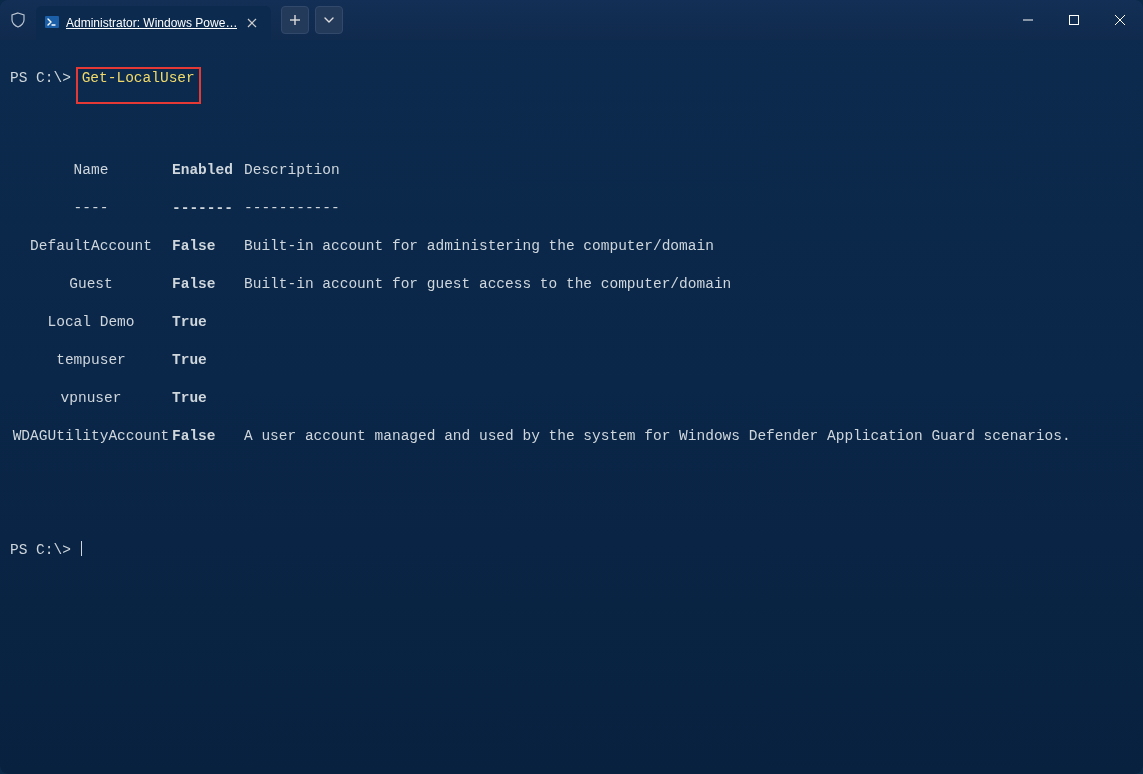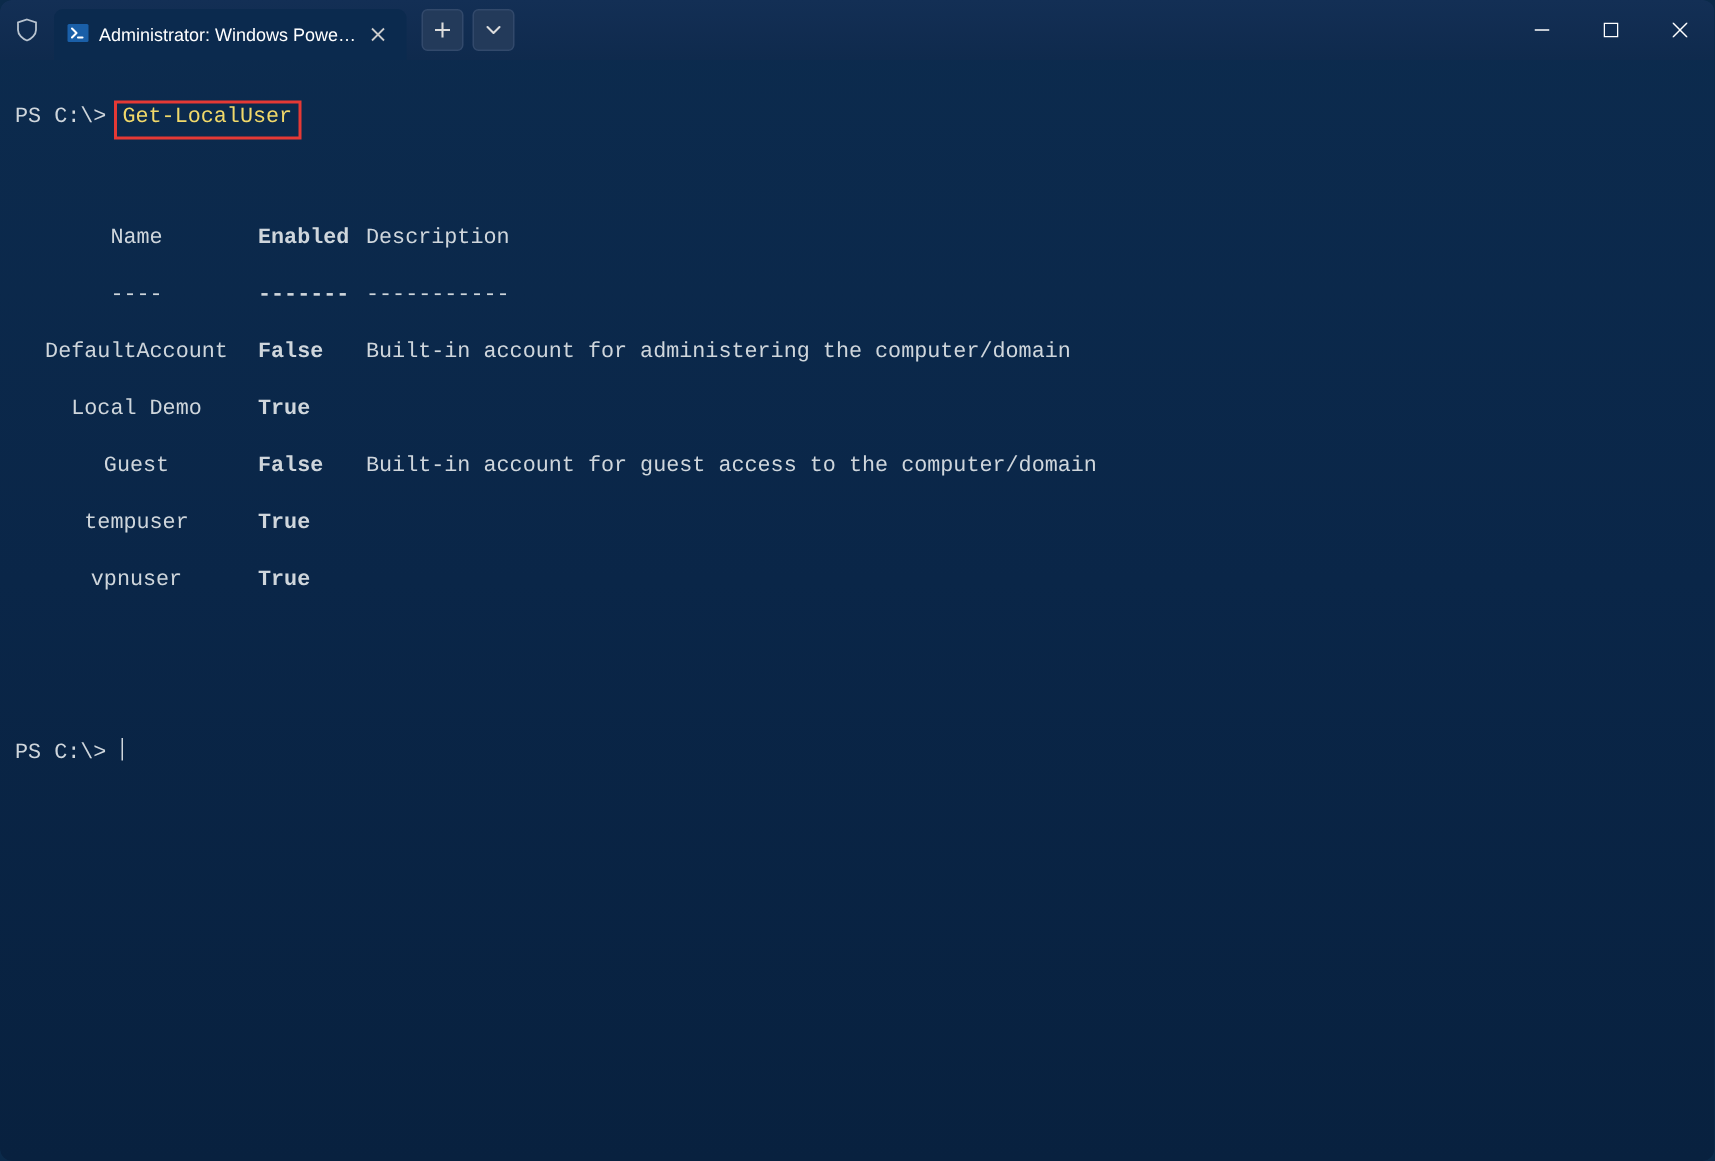--- a/index.html
+++ b/index.html
@@ -18,20 +18,21 @@
       background: linear-gradient(180deg, #0c2b4e 0%, #0a2648 50%, #08213f 100%);
     }
     .titlebar {
       height: 40px;
       display: flex; align-items: flex-start;
       background: linear-gradient(180deg, #132f55 0%, #0f2a4d 100%);
       font-family: "Segoe UI", Arial, sans-serif;
       font-size: 12px;
       color: #ffffff;
       user-select: none;
+      text-decoration: underline;
     }
     .tb-left { display: flex; align-items: center; }
     .shield {
       width: 36px; height: 40px;
       display: flex; align-items: center; justify-content: center;
     }
     .tab {
       display: flex; align-items: center;
       gap: 6px;
       padding: 0 10px 0 8px;
@@ -67,21 +68,21 @@
       white-space: pre;
       color: #cfd6dc;
     }
     .cmd-yellow { color: #f1d96a; }
     .cmd-gray { color: #8a97a3; }
     .cmd-cyan { color: #4fc3c7; }
     .hlbox {
       display: inline-block;
       border: 2px solid #e53935;
       border-radius: 0;
-      padding: 0 4px 3px 4px;
+      padding: 0 4px 14px 4px;
       margin-left: -4px;
     }
     .cursor {
       display:inline-block;
       width:1px; height:15px;
       background:#cfd6dc;
       vertical-align: -2px;
       margin-left:1px;
     }
     .row { display:block; }
@@ -150,21 +151,22 @@
       </div>
     </div>
   </div>
 
   <div class="term">
 <span class="row"><span>PS C:\&gt;</span> <span class="hlbox"><span class="cmd-yellow">Get-LocalUser</span></span></span>
 <span class="row"> </span>
 <span class="row"><span class="cell c-name">Name</span><span class="cell c-enabled">Enabled</span><span class="cell">Description</span></span>
 <span class="row"><span class="cell c-name">----</span><span class="cell c-enabled">-------</span><span class="cell">-----------</span></span>
 <span class="row"><span class="cell c-name">DefaultAccount</span><span class="cell c-enabled">False</span><span class="cell">Built-in account for administering the computer/domain</span></span>
+<span class="row"><span class="cell c-name">Guest</span><span class="cell c-enabled">False</span><span class="cell">Built-in account for guest access to the computer/domain</span></span>
 <span class="row"><span class="cell c-name">Local Demo</span><span class="cell c-enabled">True</span><span class="cell"></span></span>
-<span class="row"><span class="cell c-name">Guest</span><span class="cell c-enabled">False</span><span class="cell">Built-in account for guest access to the computer/domain</span></span>
 <span class="row"><span class="cell c-name">tempuser</span><span class="cell c-enabled">True</span><span class="cell"></span></span>
 <span class="row"><span class="cell c-name">vpnuser</span><span class="cell c-enabled">True</span><span class="cell"></span></span>
+<span class="row"><span class="cell c-name">WDAGUtilityAccount</span><span class="cell c-enabled">False</span><span class="cell">A user account managed and used by the system for Windows Defender Application Guard scenarios.</span></span>
 <span class="row"> </span>
 <span class="row"> </span>
 <span class="row"><span>PS C:\&gt;</span> <span class="cursor"></span></span>
   </div>
 </div>
 
 </body></html>

